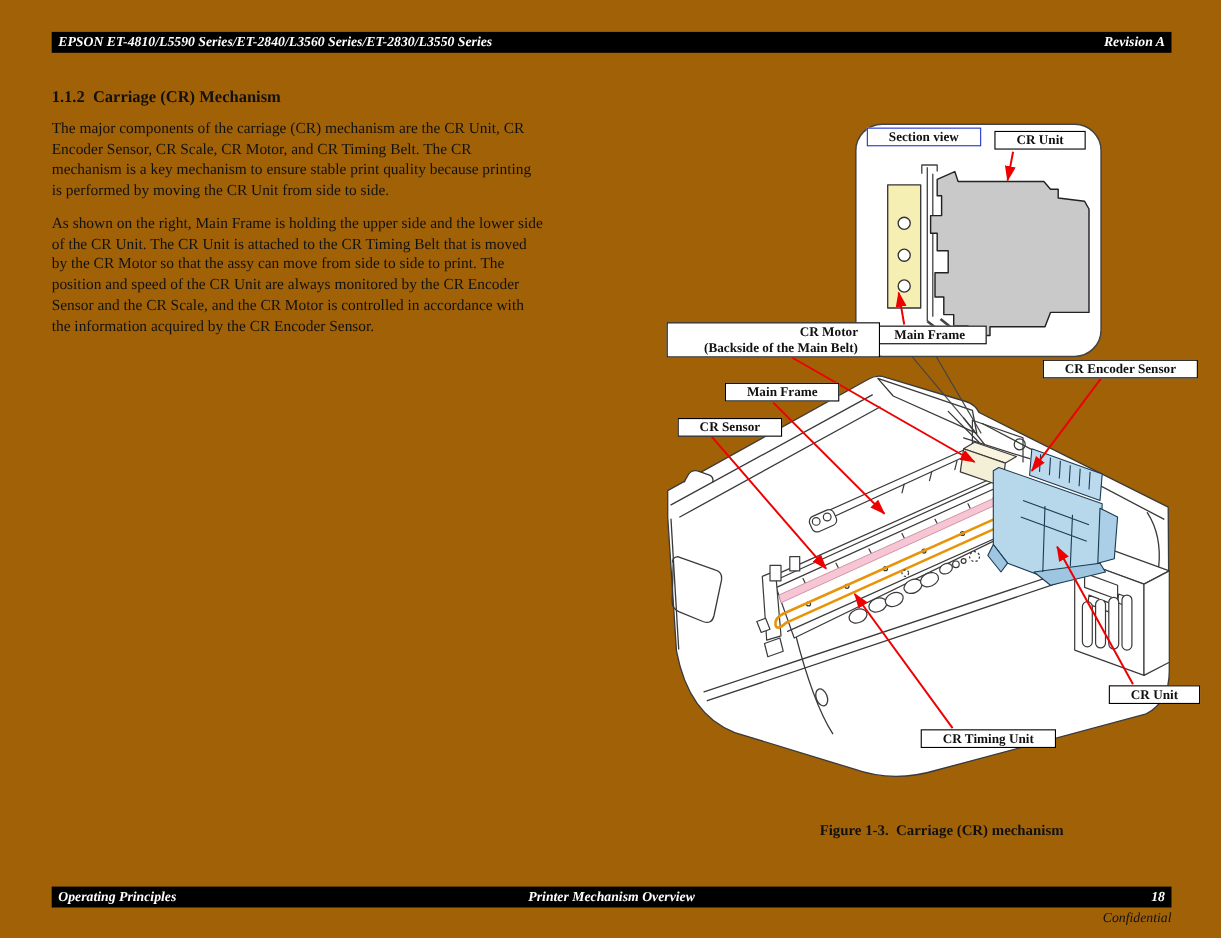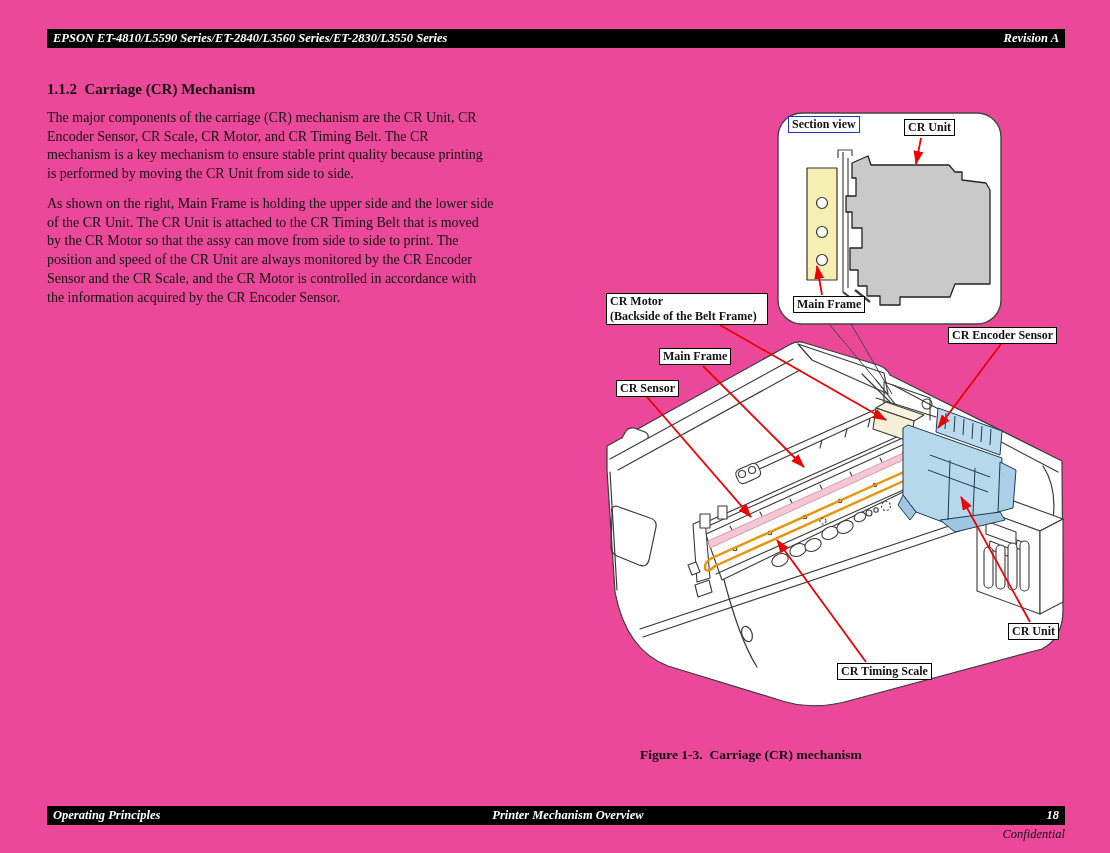--- a/index.html
+++ b/index.html
@@ -1,36 +1,36 @@
 <!DOCTYPE html>
 <html><head>
 <meta charset="utf-8">
 <style>
   html,body{margin:0;padding:0;background:#fff;}
-  .page{position:relative;width:1110px;height:853px;background:#ec4899;overflow:hidden;
+  .page{position:relative;width:1110px;height:853px;background:#a16207;overflow:hidden;
         font-family:"Liberation Serif", serif;color:#111;text-decoration:underline;}
   
   .bar{position:absolute;left:47px;width:1018px;height:19px;background:#000;color:#fff;
        font-style:italic;font-weight:bold;font-size:12.5px;line-height:19px;}
   .bar .l{position:absolute;left:6px;top:0;}
-  .bar .c{position:absolute;left:12px;top:0;width:100%;text-align:center;}
+  .bar .c{position:absolute;left:0;top:0;width:100%;text-align:center;}
   .bar .r{position:absolute;right:6px;top:0;text-align:center;}
   .confidential{position:absolute;left:47px;top:827px;width:1018px;text-align:right;
         font-style:italic;font-size:12.5px;color:#111;}
   
   .heading{position:absolute;left:47px;top:81px;font-size:15px;font-weight:bold;white-space:pre;}
   .para{position:absolute;left:47px;width:520px;font-size:14px;line-height:18.7px;
         white-space:pre-line;}
   .p1{top:109px;} .p2{top:195px;}
   
   svg.fig{position:absolute;left:0;top:0;z-index:1;}
   .callout{position:absolute;z-index:2;font-weight:bold;font-size:12px;line-height:15px;
-        border:1px solid #000;padding:0 3px;background:#fff;white-space:pre-line;text-align:left;}
+        border:1px solid #000;padding:0 19px;background:#fff;white-space:pre-line;text-align:right;}
   .callout.blue{border-color:#2233cc;}
-  .caption{position:absolute;left:640px;top:747px;width:360px;z-index:2;
+  .caption{position:absolute;left:676px;top:747px;width:360px;text-align:center;z-index:2;
         font-weight:bold;font-size:13.5px;white-space:pre;}
 </style>
 </head>
 <body>
 
 <div class="page">
 
   <div class="bar" style="top:29px;">
     <span class="l">EPSON ET-4810/L5590 Series/ET-2840/L3560 Series/ET-2830/L3550 Series</span>
     <span class="r">Revision A</span>
@@ -195,26 +195,26 @@
       <path d="M647,397 L751,517" marker-end="url(#arr)"></path>
       <path d="M866,662 L777,540" marker-end="url(#arr)"></path>
       <path d="M1030,622 L961,497" marker-end="url(#arr)"></path>
     </g>
   </svg>
 
   <div class="callout blue" style="left:788px;top:116px;">Section view</div>
   <div class="callout" style="left:904px;top:119px;">CR Unit</div>
   <div class="callout" style="left:793px;top:296px;">Main Frame</div>
   <div class="callout" style="left:606px;top:293px;width:154px;">CR Motor
-(Backside of the Belt Frame)</div>
+(Backside of the Main Belt)</div>
   <div class="callout" style="left:659px;top:348px;">Main Frame</div>
   <div class="callout" style="left:616px;top:380px;">CR Sensor</div>
   <div class="callout" style="left:948px;top:327px;">CR Encoder Sensor</div>
   <div class="callout" style="left:1008px;top:623px;">CR Unit</div>
-  <div class="callout" style="left:837px;top:663px;">CR Timing Scale</div>
+  <div class="callout" style="left:837px;top:663px;">CR Timing Unit</div>
 
   <div class="caption">Figure 1-3.  Carriage (CR) mechanism</div>
 
   <div class="bar" style="top:806px;">
     <span class="l">Operating Principles</span>
     <span class="c">Printer Mechanism Overview</span>
     <span class="r">18</span>
   </div>
   <div class="confidential">Confidential</div>
 

